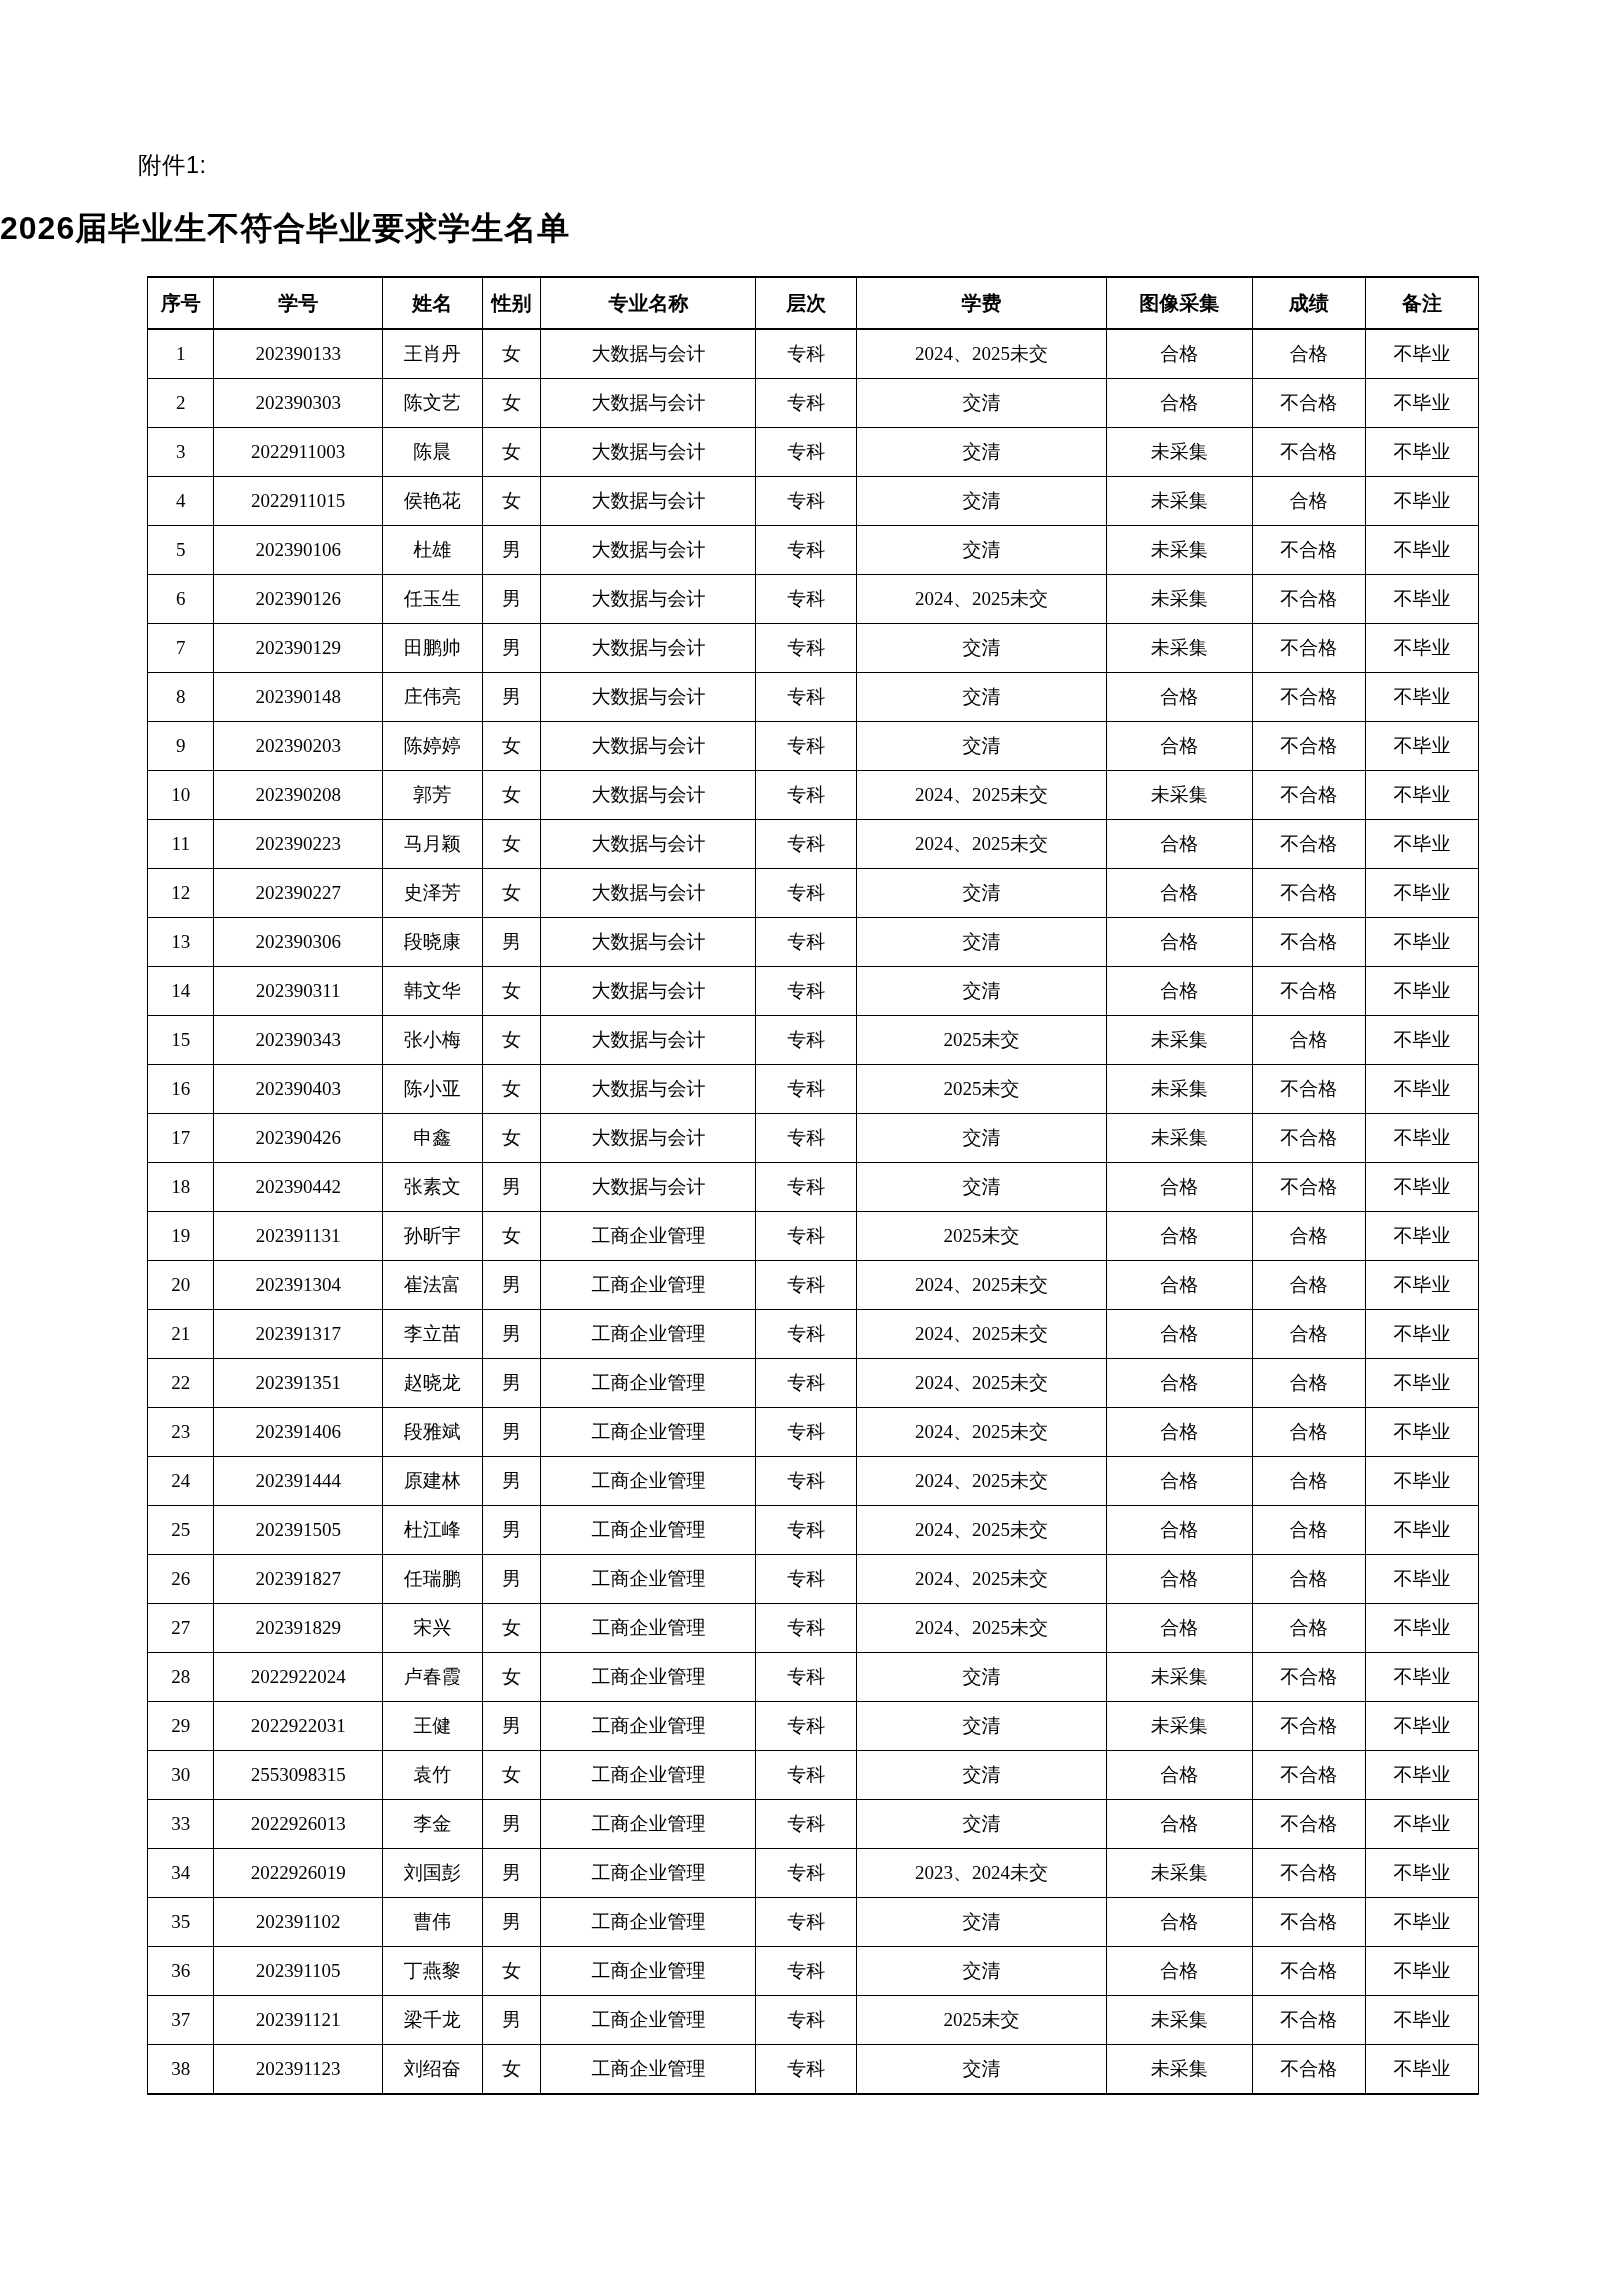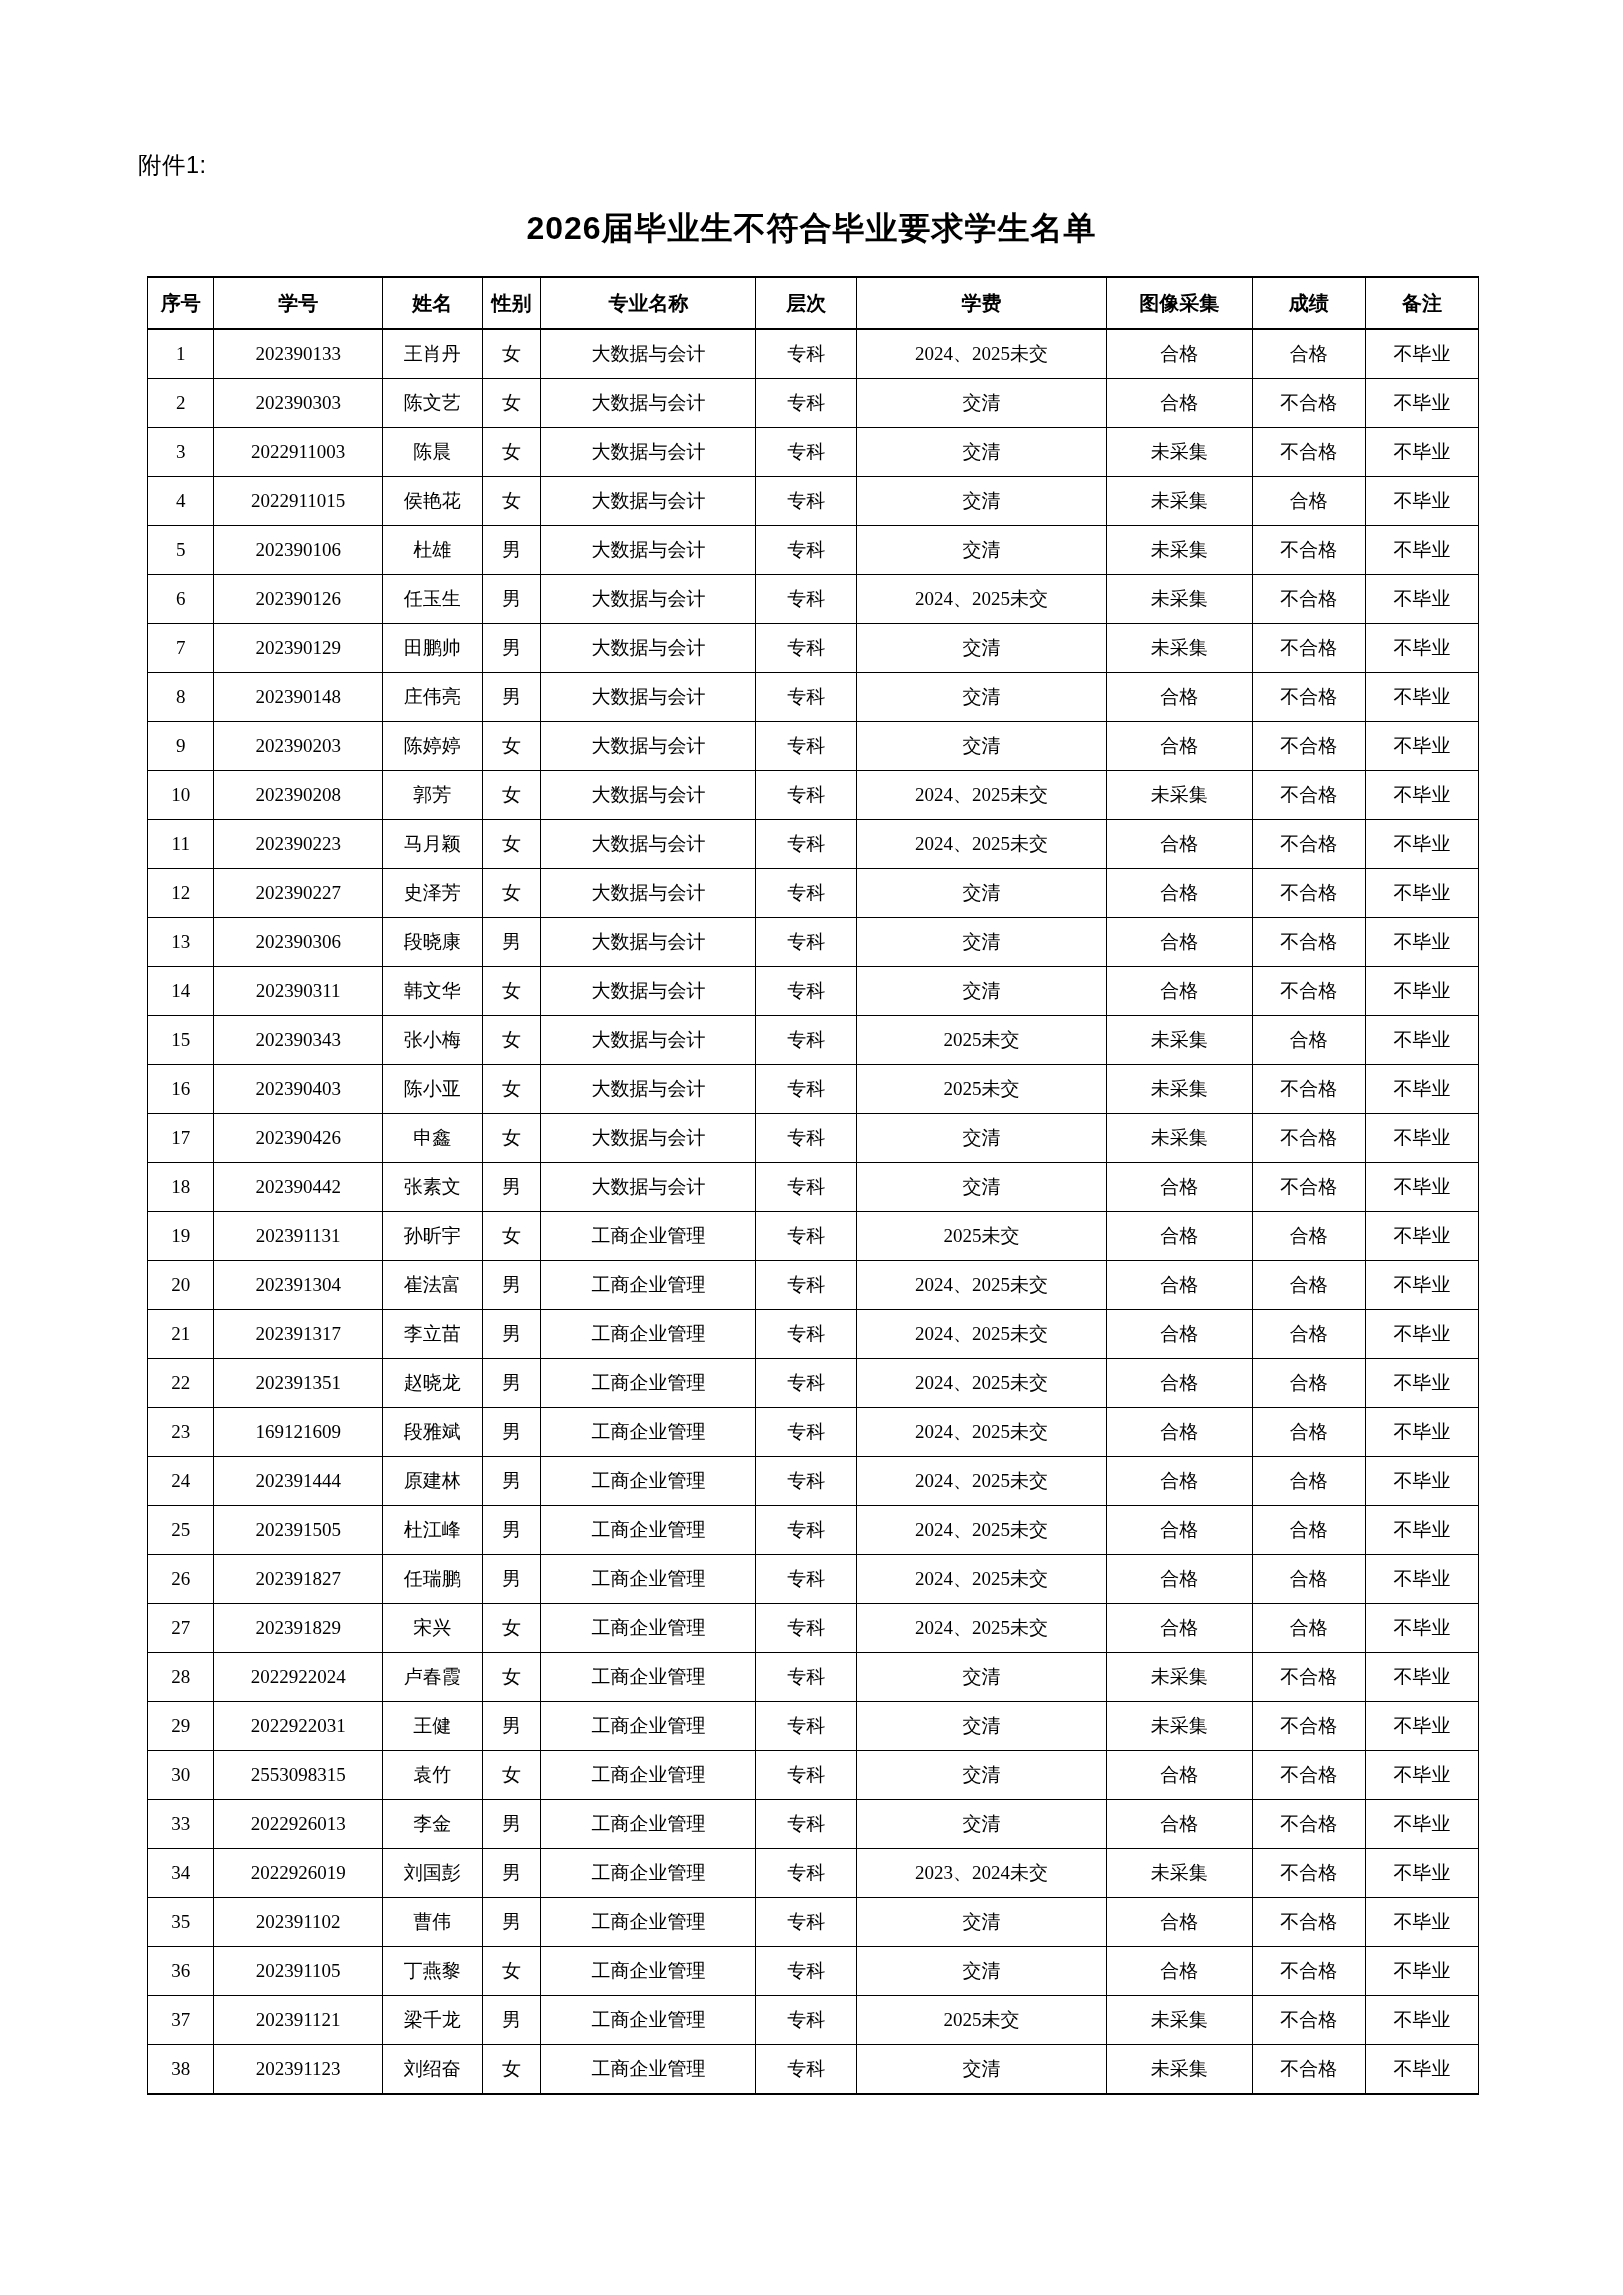--- a/index.html
+++ b/index.html
@@ -29,21 +29,21 @@
     font-size: 23.5px;
     font-family: "Liberation Sans", "DejaVu Sans", sans-serif;
     letter-spacing: 0.5px;
     white-space: nowrap;
   }
   .doc-title {
     position: absolute;
     left: 0;
     top: 199px;
     width: 1623px;
-    text-align: center;
+    text-align: left;
     font-size: 32px;
     font-weight: bold;
     font-family: "Liberation Sans", "DejaVu Sans", sans-serif;
     letter-spacing: 1px;
   }
   .table-wrap {
     position: absolute;
     left: 147px;
     top: 268px;
     width: 1332px;
@@ -384,21 +384,21 @@
             <td>男</td>
             <td>工商企业管理</td>
             <td>专科</td>
             <td>2024、2025未交</td>
             <td>合格</td>
             <td>合格</td>
             <td>不毕业</td>
           </tr>
           <tr>
             <td class="num-cell">23</td>
-            <td class="num-cell">169121609</td>
+            <td class="num-cell">202391406</td>
             <td>段雅斌</td>
             <td>男</td>
             <td>工商企业管理</td>
             <td>专科</td>
             <td>2024、2025未交</td>
             <td>合格</td>
             <td>合格</td>
             <td>不毕业</td>
           </tr>
           <tr>

